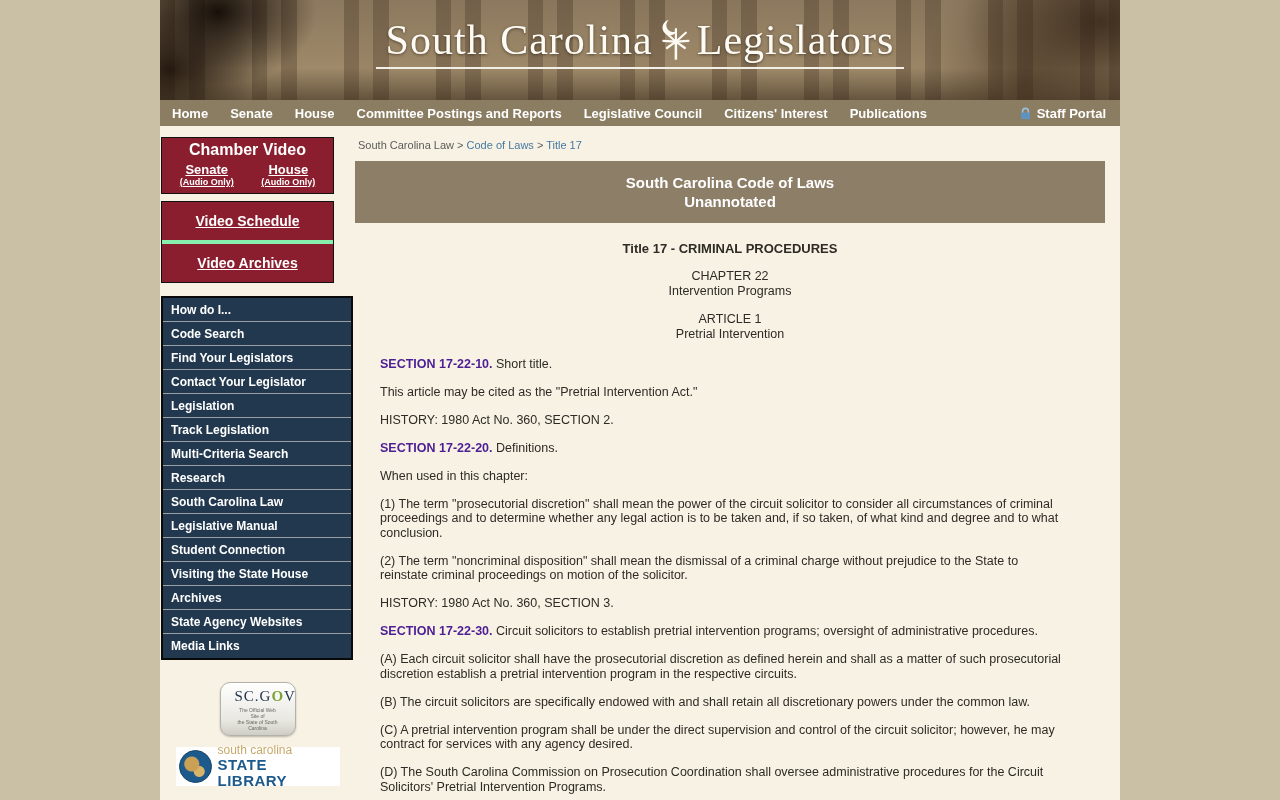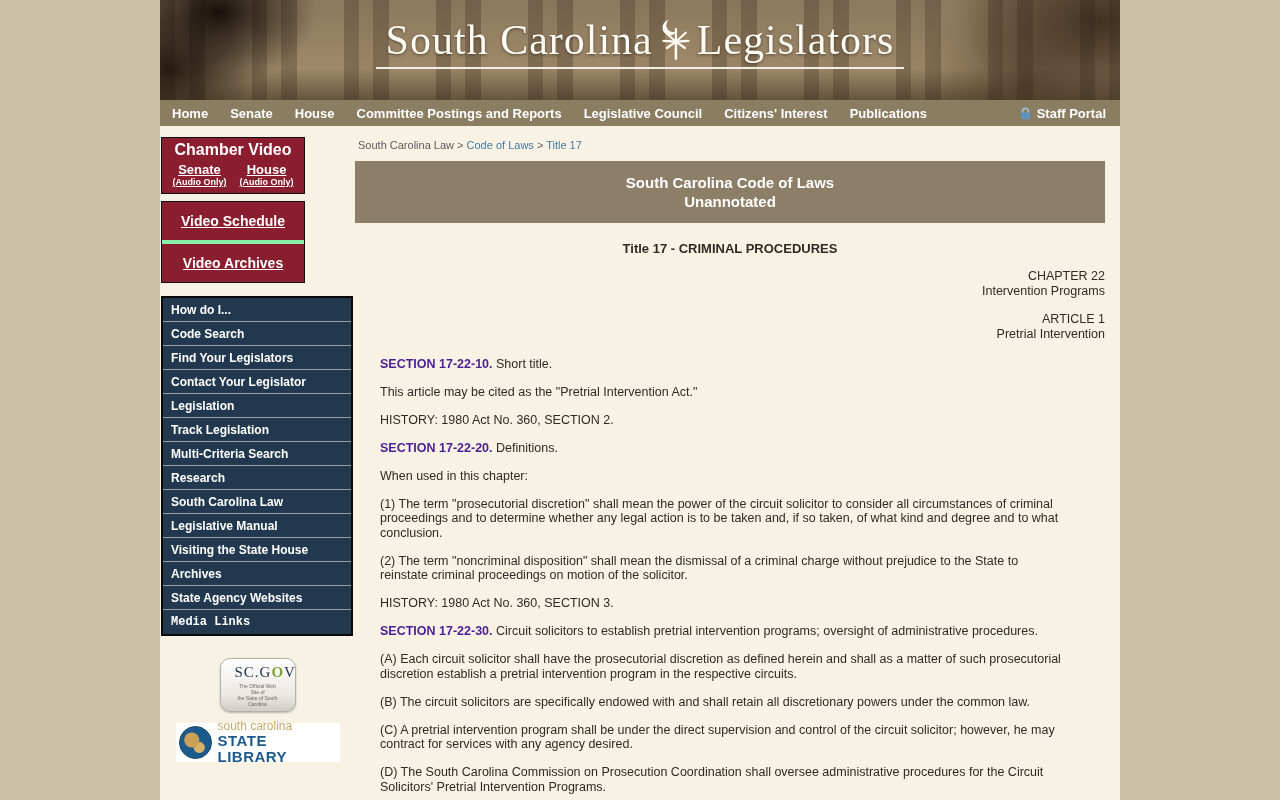--- a/index.html
+++ b/index.html
@@ -45,40 +45,40 @@
   }
   .nav-item { cursor: pointer; white-space: nowrap; }
   .staff-portal { margin-left: auto; margin-right: 14px; display: flex; align-items: center; gap: 5px; cursor: pointer; }
 
   
   .body-row { display: flex; background: #f7f2e3; min-height: 674px; align-items: flex-start; }
 
   
   .sidebar { width: 195px; flex: none; padding-top: 11px; }
   .maroon-box {
-    margin-left: 1px; width: 144px;
+    margin-left: 1px; width: 173px;
     background: #8b1e2e; border: 1px solid #111;
     color: #fff; text-align: center;
   }
   .cv-title { font-size: 16px; font-weight: bold; padding-top: 3px; }
   .cv-links { display: flex; padding: 3px 4px 6px; }
   .cv-link { flex: 1; cursor: pointer; }
   .cv-link .lbl { font-size: 13px; font-weight: bold; text-decoration: underline; }
   .cv-link .sub { font-size: 9px; font-weight: bold; text-decoration: underline; }
   .video-box { margin-top: 7px; }
   .video-row { padding: 11px 8px; font-size: 14px; font-weight: bold; text-decoration: underline; cursor: pointer; }
   .video-row + .video-row { border-top: 4px solid #86efac; }
 
   .menu { margin: 13px 0 0 1px; width: 192px; border: 2px solid #0a0a0a; }
   .menu-item {
     background: #22384e; color: #fff; font-size: 12px; font-weight: bold;
     padding: 5px 6px 5px 8px; border-bottom: 1px solid #9aa0a6; cursor: pointer;
     height: 24px;
   }
-  .menu-item:last-child { border-bottom: none; font-family: Liberation Mono, monospace; }
+  .menu-item:last-child { border-bottom: none; }
 
   .scgov {
     width: 76px; margin: 22px auto 0; padding: 5px 14px 4px;
     background: linear-gradient(#ffffff, #e9e8e2 70%, #cfcec6);
     border: 1px solid #b4b2a8; border-radius: 10px;
     text-align: center; cursor: pointer;
     box-shadow: 0 1px 2px rgba(0,0,0,.25);
   }
   .scgov .scgov-text { font-family: "Liberation Serif", serif; font-size: 15px; color: #23354e; letter-spacing: 1px; }
   .scgov .scgov-o { color: #7fa33c; font-weight: bold; }
@@ -104,21 +104,21 @@
   .crumb { cursor: pointer; }
   .crumb.link { color: #4779a3; }
   .crumb-sep { color: #5b5b5b; }
 
   .banner {
     background: #8d7e68; color: #fff; text-align: center;
     font-size: 15px; font-weight: bold; line-height: 19px; padding: 12px 0;
   }
 
   .law-title { text-align: center; font-size: 13px; font-weight: bold; margin-top: 18px; }
-  .law-heading { text-align: right; font-size: 12.5px; margin-top: 13px; line-height: 15px; }
+  .law-heading { text-align: center; font-size: 12.5px; margin-top: 13px; line-height: 15px; }
   .paragraphs { padding: 1px 40px 20px 25px; }
   .para { font-size: 12.5px; line-height: 14.5px; margin-top: 13.5px; color: #2e2b26; }
   .para b { color: #4c1d95; }
 </style>
 </head>
 <body>
 
 <div class="site">
 
   <div class="hero">
@@ -213,20 +213,21 @@
           <div class="menu-item">Track Legislation</div>
 
           <div class="menu-item">Multi-Criteria Search</div>
 
           <div class="menu-item">Research</div>
 
           <div class="menu-item">South Carolina Law</div>
 
           <div class="menu-item">Legislative Manual</div>
 
+          <div class="menu-item">Student Connection</div>
 
           <div class="menu-item">Visiting the State House</div>
 
           <div class="menu-item">Archives</div>
 
           <div class="menu-item">State Agency Websites</div>
 
           <div class="menu-item">Media Links</div>
         </div>
 

